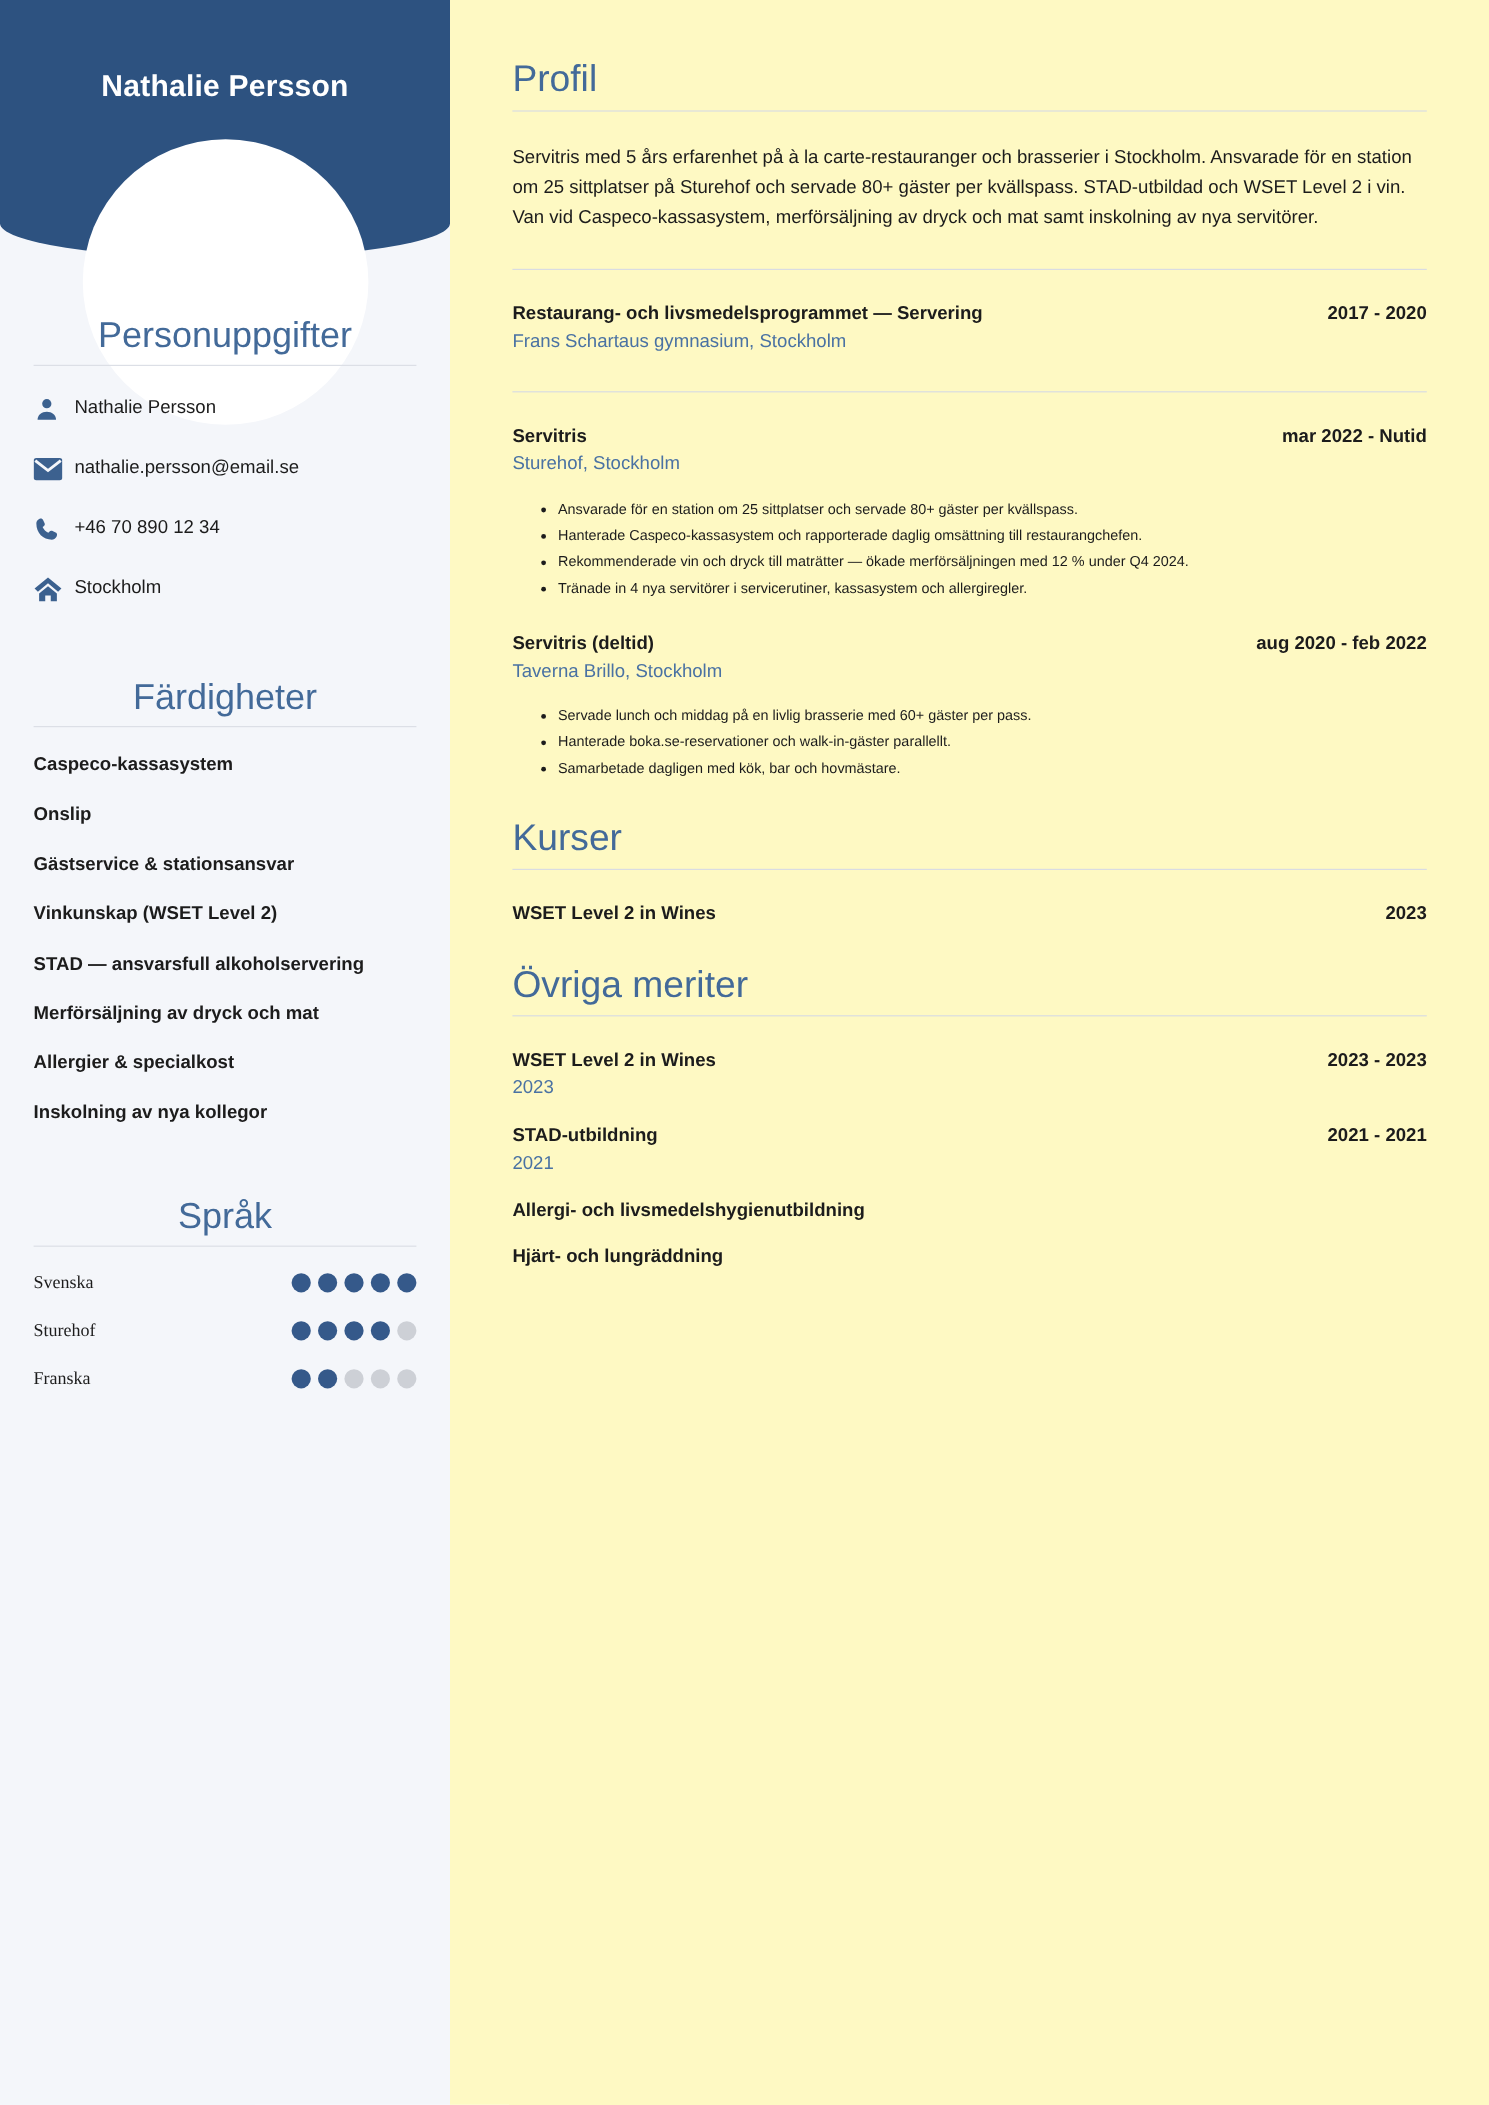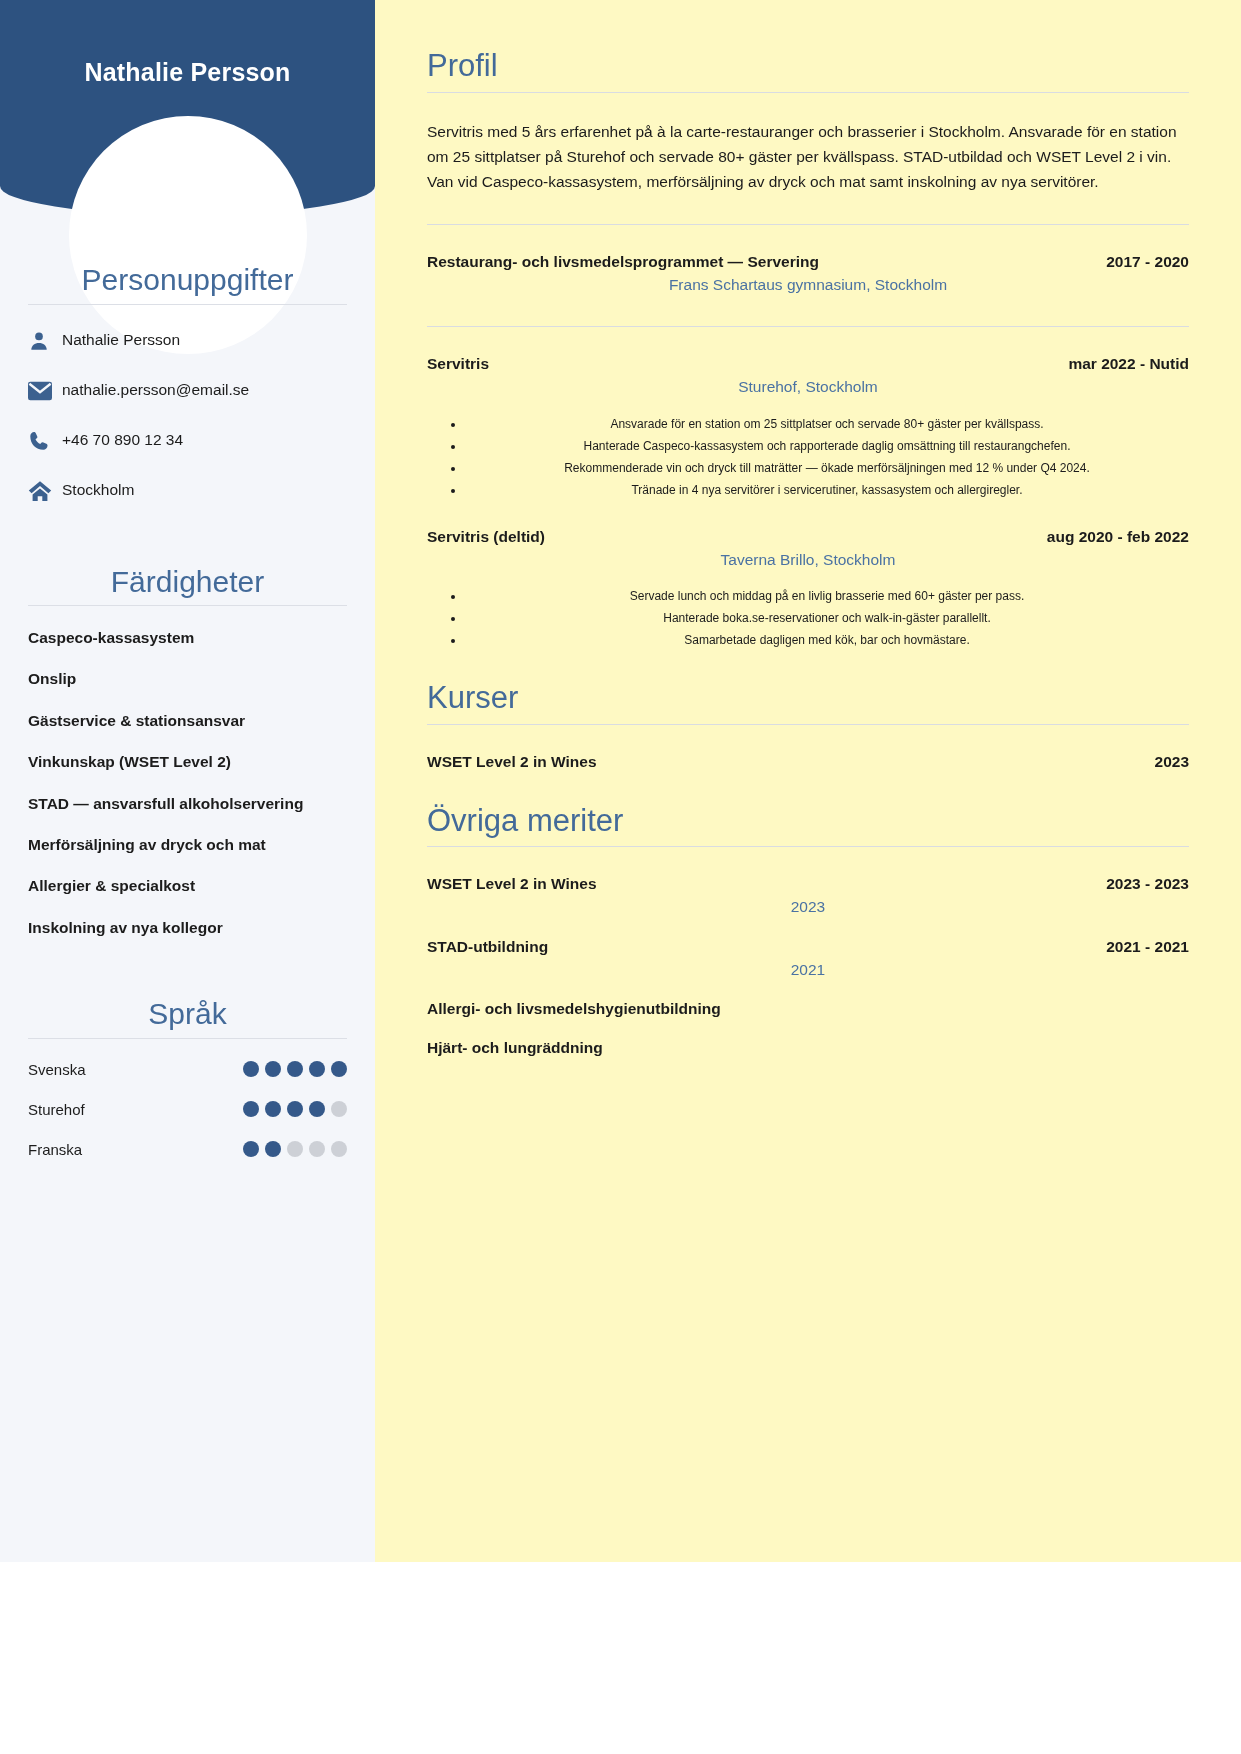--- a/index.html
+++ b/index.html
@@ -12,21 +12,21 @@
     height: 1754px;
     background: #ffffff;
     font-family: "Liberation Sans", sans-serif;
     color: #1c1c1c;
     overflow: hidden;
   }
 
   .page {
     position: relative;
     width: 1241px;
-    height: 1562px;
+    height: 1754px;
     display: flex;
     background: #ffffff;
   }
 
   
   .sidebar {
     position: relative;
     width: 375px;
     min-width: 375px;
     background: #f4f6fa;
@@ -116,20 +116,21 @@
     margin-bottom: 22px;
     line-height: 1.25;
     font-weight: bold;
   }
 
   .lang-row {
     display: flex;
     align-items: flex-start;
     justify-content: space-between;
     margin-bottom: 23px;
+    font-family: Liberation Serif, serif;
   }
   .lang-name {
     font-size: 15px;
     color: #1c1c1c;
   }
   .dots { display: flex; gap: 6px; }
   .dot {
     width: 16px;
     height: 16px;
     border-radius: 50%;
@@ -160,21 +161,21 @@
   }
   .sec { margin-bottom: 30px; }
 
   .profile-text {
     font-size: 15.5px;
     line-height: 1.62;
     color: #1c1c1c;
     margin: 0;
   }
 
-  .entry { margin-bottom: 20px; text-align: center; }
+  .entry { margin-bottom: 20px; }
   .entry-top {
     display: flex;
     justify-content: space-between;
     align-items: flex-start;
     gap: 24px;
   }
   .entry-title {
     font-size: 15.5px;
     font-weight: bold;
     color: #1c1c1c;

